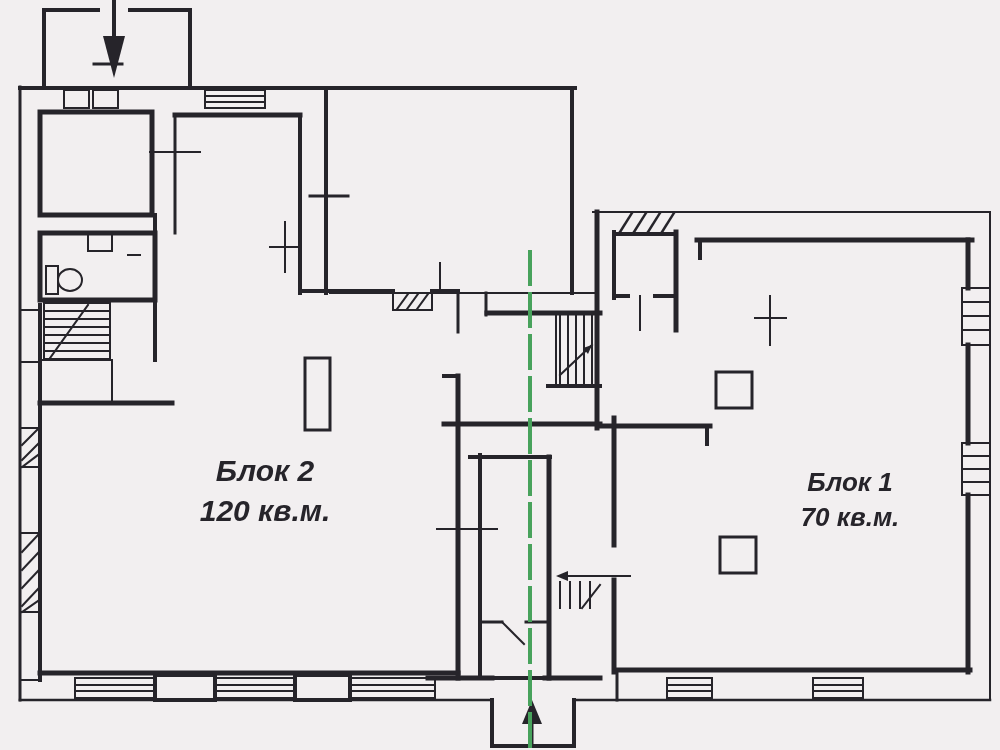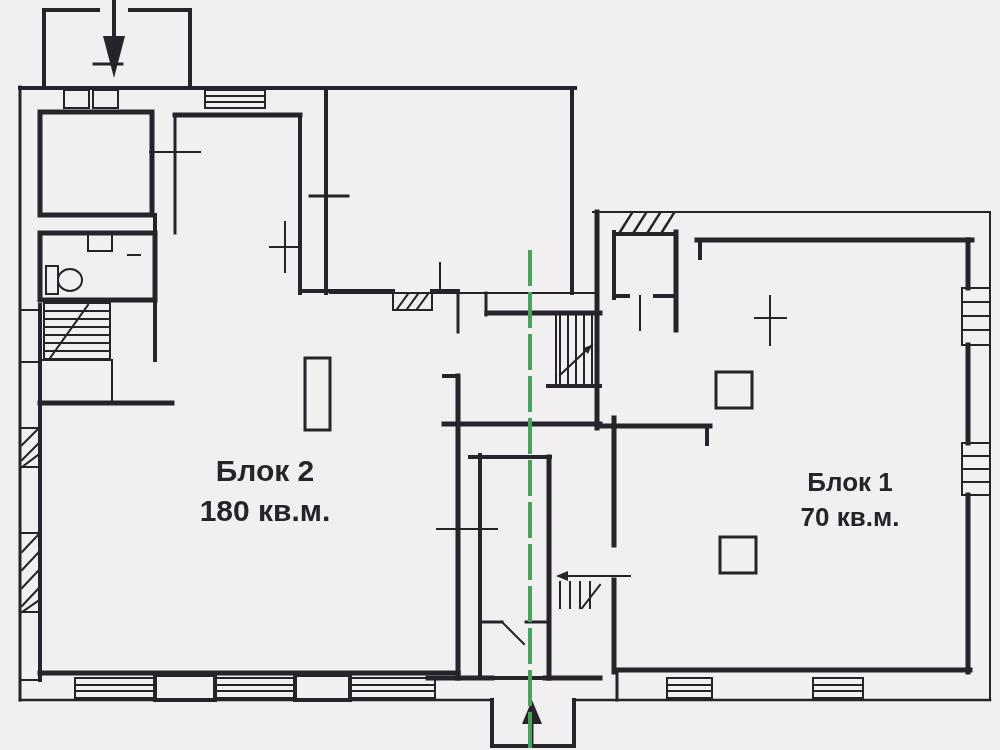--- a/index.html
+++ b/index.html
@@ -2,20 +2,21 @@
 <html style="--ink: #26242a; --green: #48a25c; --bg: #f2eff0;"><head>
 <meta charset="utf-8">
 <style>
   html,body{margin:0;padding:0;}
   .canvas{
     position:relative;
     width:1000px;height:750px;
     background:var(--bg,#f2eff0);
     overflow:hidden;
     font-family:"Liberation Sans", sans-serif;
+    font-style:italic;
   }
   svg{position:absolute;left:0;top:0;}
   .plan-label{
     position:absolute;
     color:var(--ink,#26242a);
     font-weight:bold;
     text-align:center;
     line-height:1.25;
     white-space:nowrap;
   }
@@ -264,21 +265,21 @@
   <g>
     <line x1="532" y1="746" x2="532" y2="718" stroke="var(--ink)" stroke-width="3"></line>
     <polygon points="522,724 542,724 532,700" fill="var(--ink)" stroke="none"></polygon>
   </g>
 
   <line x1="530" y1="252" x2="530" y2="746" stroke="var(--green)" stroke-width="4" stroke-dasharray="32 10"></line>
 </svg>
 
 <div class="plan-label label-block2">
   <div class="l1">Блок 2</div>
-  <div class="l2">180 кв.м.</div>
+  <div class="l2">120 кв.м.</div>
 </div>
 
 <div class="plan-label label-block1">
   <div class="l1">Блок 1</div>
   <div class="l2">70 кв.м.</div>
 </div>
 
 </div>
 
 </body></html>

